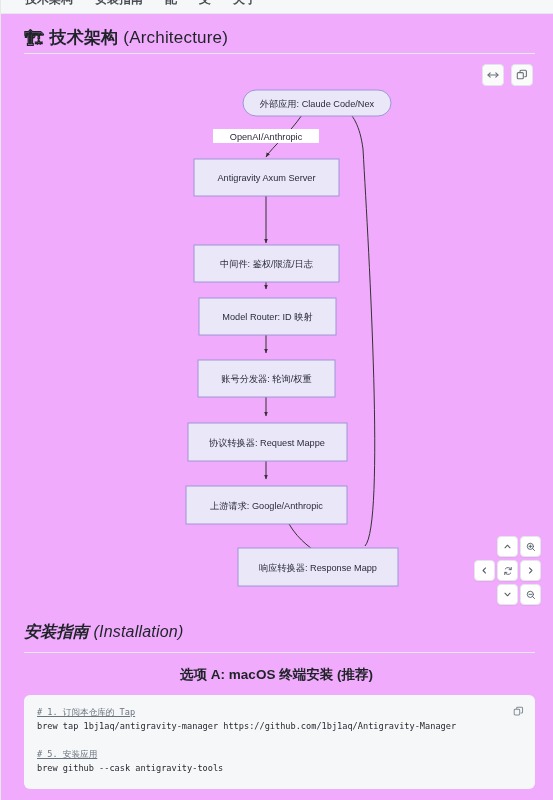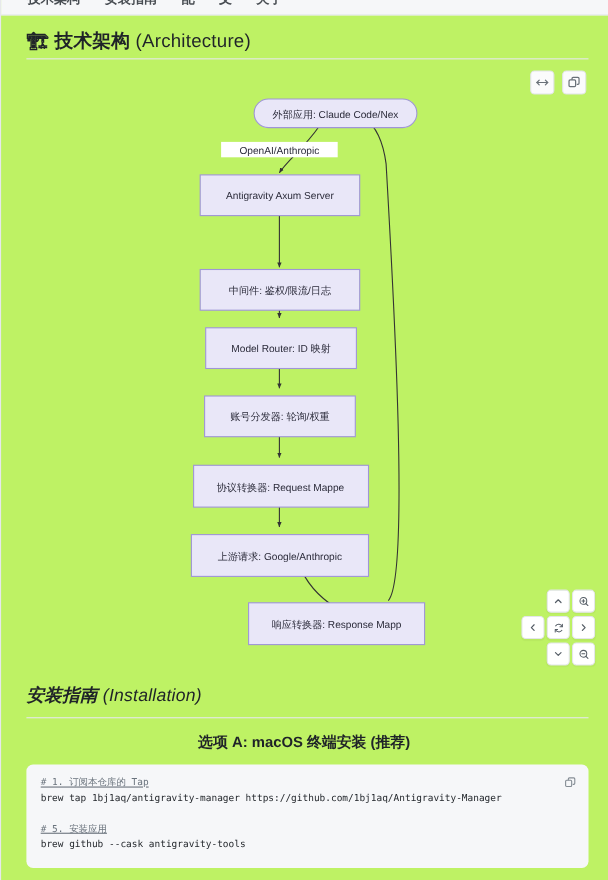--- a/index.html
+++ b/index.html
@@ -11,21 +11,21 @@
     width: 553px;
     height: 800px;
     overflow: hidden;
     font-family: "Liberation Sans", "DejaVu Sans", sans-serif;
     color: #1f2328;
     position: relative;
   }
   .page {
     position: absolute;
     inset: 0;
-    background: #bef264;
+    background: #f0abfc;
   }
   
   .left-rule {
     position: absolute;
     left: 0; top: 0; bottom: 0;
     width: 1px;
     background: #e6e8eb;
   }
   
   .top-strip {
@@ -100,20 +100,21 @@
   .tool-btn svg { display: block; }
 
   
   .diagram {
     position: absolute;
     left: 1px;
     right: 0;
     top: 54px;
     height: 556px;
     overflow: hidden;
+    padding-left: 12px;
   }
   .diagram svg { display: block; }
 
   
   .pan-zoom {
     position: absolute;
     right: 14px;
     top: 536px;
     width: 62px;
     height: 68px;

